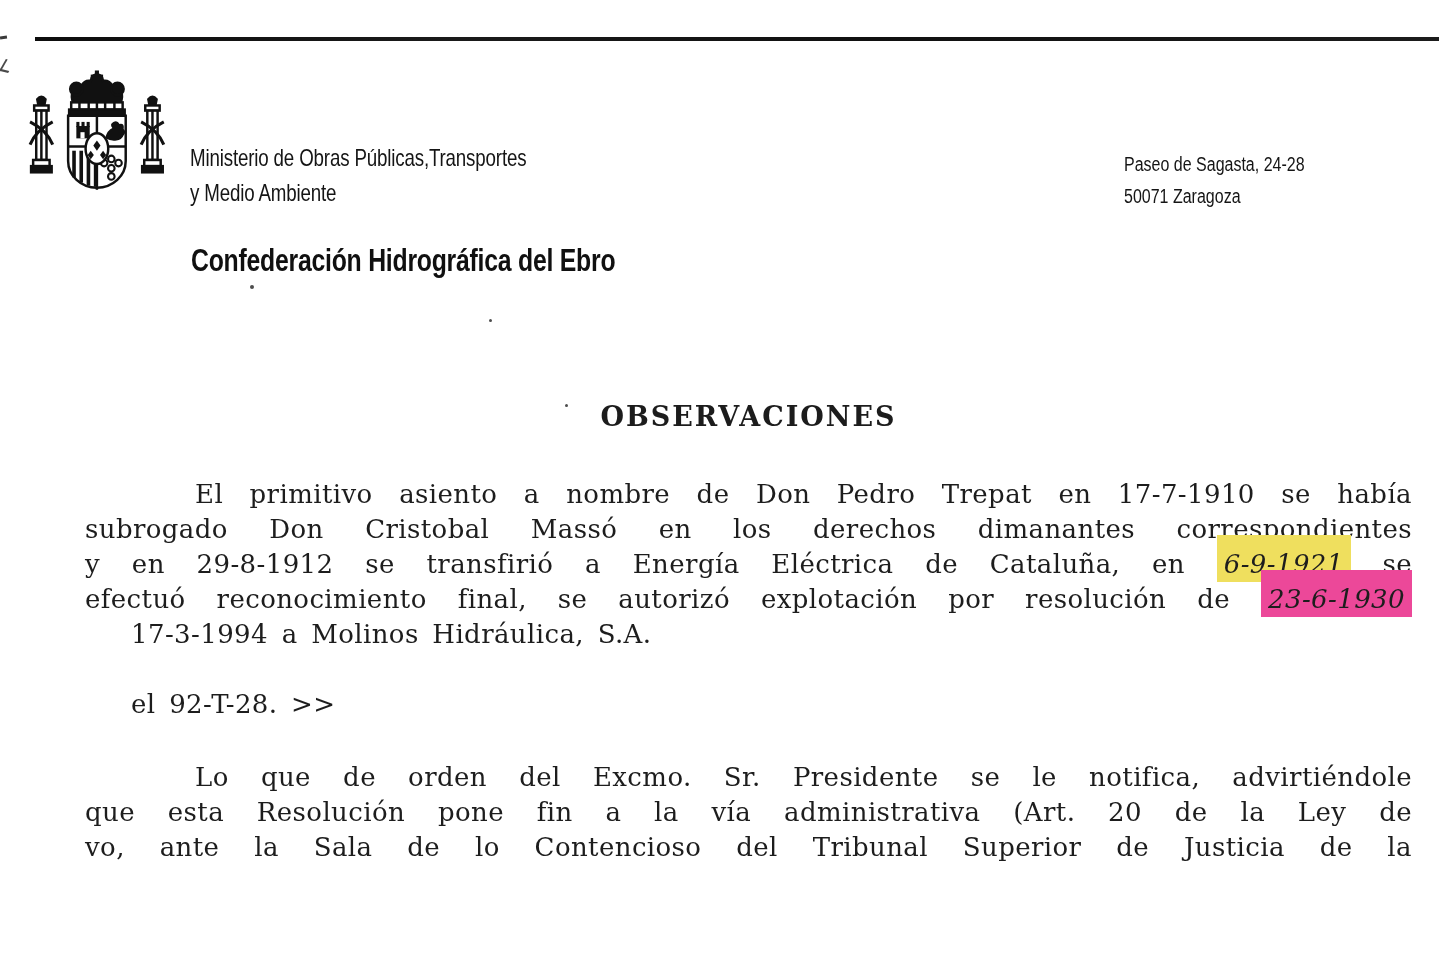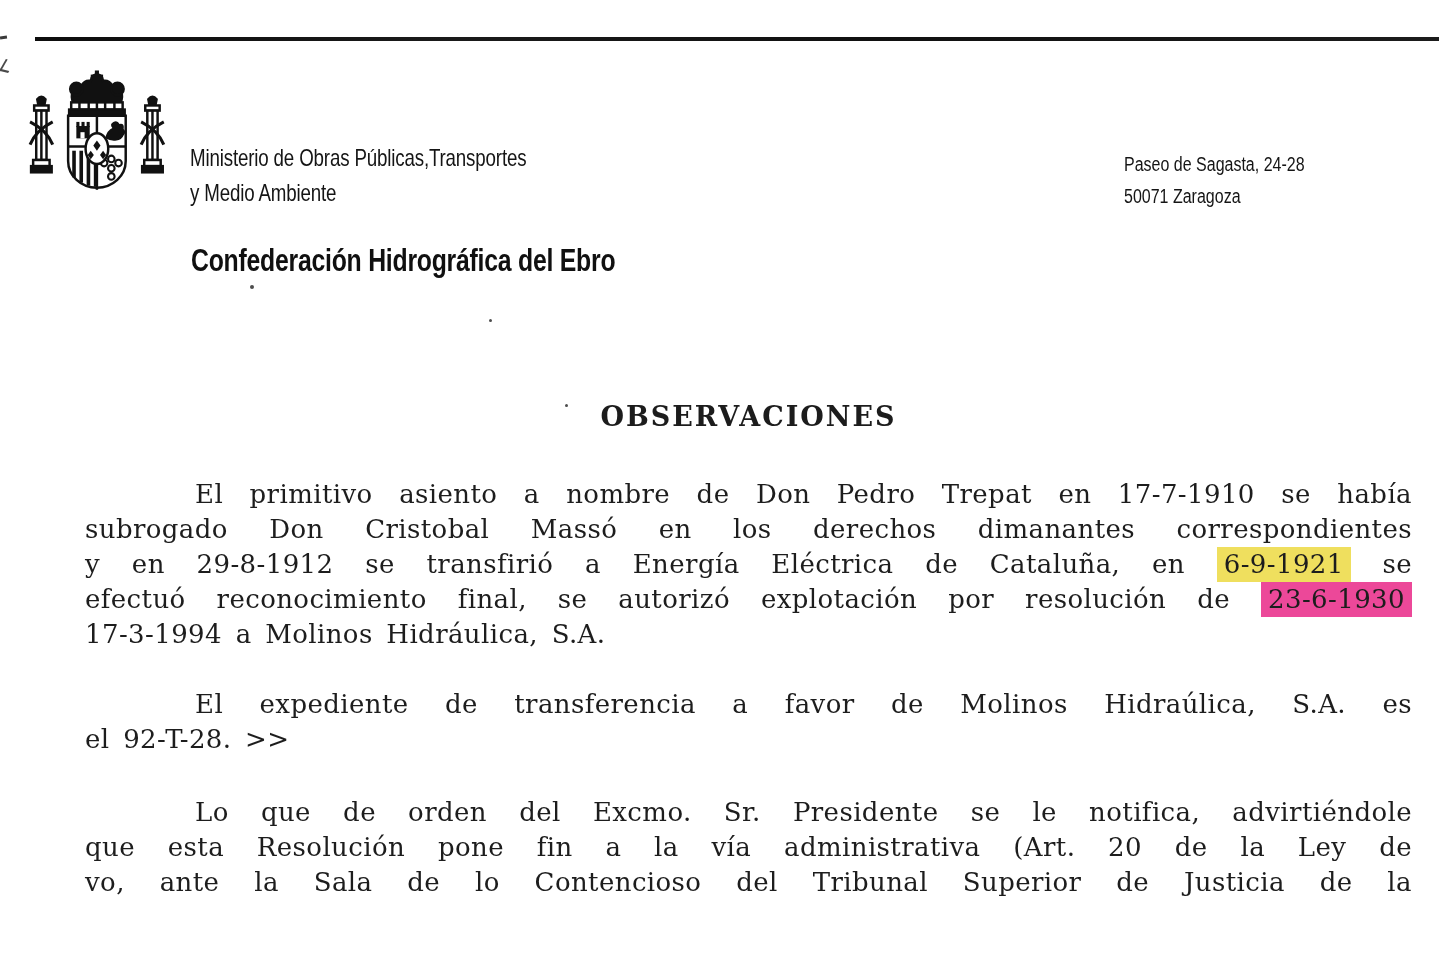--- a/index.html
+++ b/index.html
@@ -62,23 +62,24 @@
   .para{margin:0;}
   .para + .para{margin-top:35px;}
   .para.p3{margin-top:38px;}
   .line{
     height:35px;line-height:35px;
     text-align:justify;
     text-align-last:justify;
     white-space:normal;
   }
   .line.indent{text-indent:110px;}
-  .line.no-stretch{text-align-last:left;}
+  .line.no-stretch{text-align-last:left;margin-left:46px;}
   .hl{
-    padding:2px 7px 3px 7px;
+    padding:14px 7px 3px 7px;
+    font-style:italic;
   }
 </style>
 </head>
 <body>
 
 <div class="page">
 
   <div class="top-rule"></div>
   <div class="mark tick"></div>
   <div class="mark squig"></div>
@@ -176,21 +177,20 @@
 
   <div class="paras">
       <div class="para">
         <div class="line indent"><span>El primitivo asiento a nombre de Don Pedro Trepat en 17-7-1910 se había</span></div>
         <div class="line"><span>subrogado Don Cristobal Massó en los derechos dimanantes correspondientes</span></div>
         <div class="line"><span>y en 29-8-1912 se transfirió a Energía Eléctrica de Cataluña, en </span><span class="hl" style="background: rgb(239, 223, 94);">6-9-1921</span><span> se</span></div>
         <div class="line"><span>efectuó reconocimiento final, se autorizó explotación por resolución de </span><span class="hl" style="background: #ec4899;">23-6-1930</span></div>
         <div class="line no-stretch"><span>17-3-1994 a Molinos Hidráulica, S.A.</span></div>
       </div>
       <div class="para">
-        <div class="line indent"><span>El expediente de transferencia a favor de Molinos Hidraúlica, S.A. es</span></div>
         <div class="line no-stretch"><span>el 92-T-28. &gt;&gt;</span></div>
       </div>
       <div class="para p3">
         <div class="line indent"><span>Lo que de orden del Excmo. Sr. Presidente se le notifica, advirtiéndole</span></div>
         <div class="line"><span>que esta Resolución pone fin a la vía administrativa (Art. 20 de la Ley de</span></div>
         <div class="line"><span>vo, ante la Sala de lo Contencioso del Tribunal Superior de Justicia de la</span></div>
       </div>
     </div>
 
 </div>

